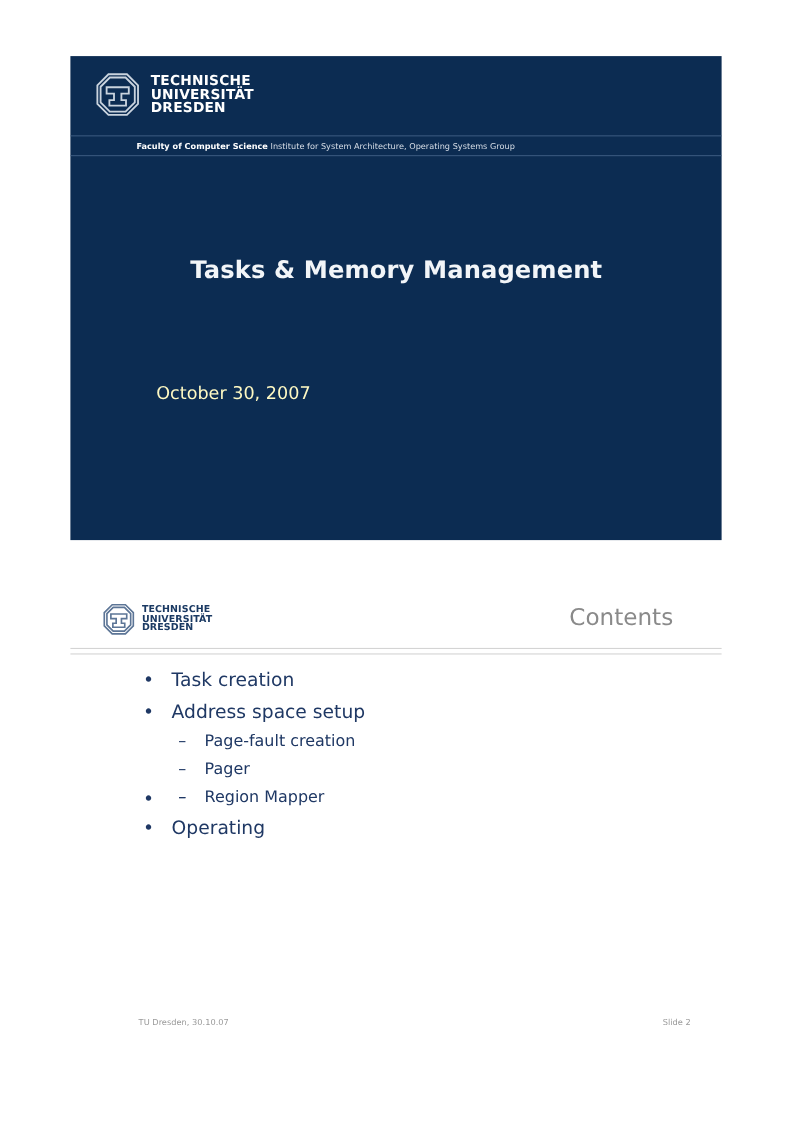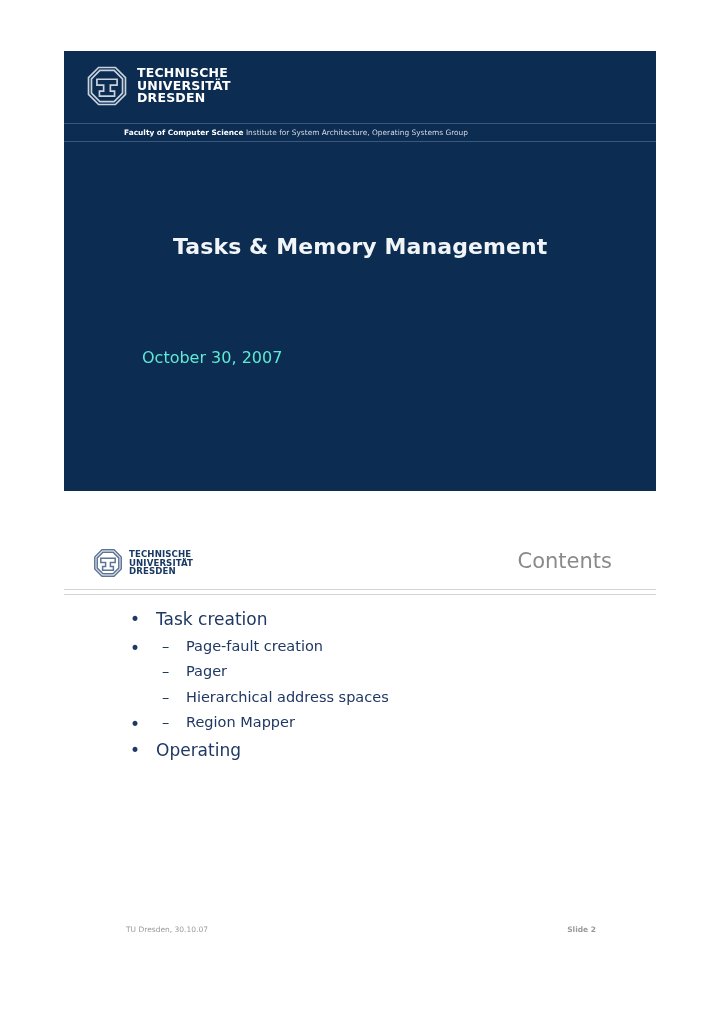--- a/index.html
+++ b/index.html
@@ -88,21 +88,21 @@
     color: #f2f5f8;
     letter-spacing: 0.1px;
     margin-left: 46px;
   }
 
   .deck-date {
     position: absolute;
     left: 78px;
     top: 297px;
     font-size: 16px;
-    color: #5eead4;
+    color: #fef9c3;
     font-weight: normal;
   }
 
   
   .slide-contents {
     position: absolute;
     left: 64px;
     top: 535px;
     width: 592px;
     height: 425px;
@@ -220,25 +220,24 @@
   }
   .footer-left {
     position: absolute;
     left: 62px;
     top: 0;
     font-size: 7.5px;
     color: #9a9a9a;
   }
   .footer-right {
     position: absolute;
-    right: 60px;
+    right: 28px;
     top: 0;
     font-size: 7.5px;
     color: #9a9a9a;
-    font-weight: bold;
   }
 </style>
 </head>
 <body>
 
 <section class="slide-title">
 
   <div class="logo-block">
     <svg class="logo-mark" viewBox="0 0 100 100">
       <g fill="none" stroke="#c9d3de" stroke-width="4">
@@ -289,33 +288,33 @@
   <div class="content-body">
     <ul class="lvl1">
 
       <li class="item-1">
         <span class="bullet">•</span>
         <span>Task creation</span>
       </li>
 
       <li class="item-1">
         <span class="bullet">•</span>
+        <span>Address space setup</span>
       </li>
       <ul class="lvl2">
         <li class="item-2">
           <span class="bullet">–</span>
           <span>Page-fault creation</span>
         </li>
         <li class="item-2">
           <span class="bullet">–</span>
           <span>Pager</span>
         </li>
         <li class="item-2">
           <span class="bullet">–</span>
-          <span>Hierarchical address spaces</span>
         </li>
       </ul>
 
       <li class="item-1">
         <span class="bullet">•</span>
       </li>
       <ul class="lvl2">
         <li class="item-2">
           <span class="bullet">–</span>
           <span>Region Mapper</span>

